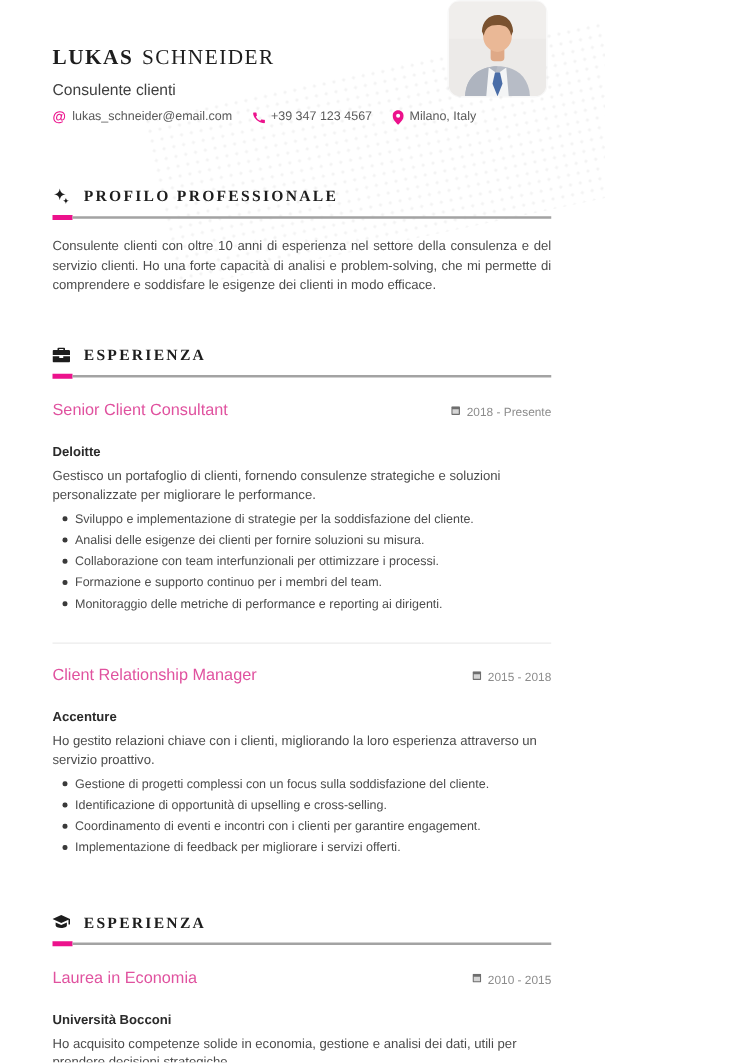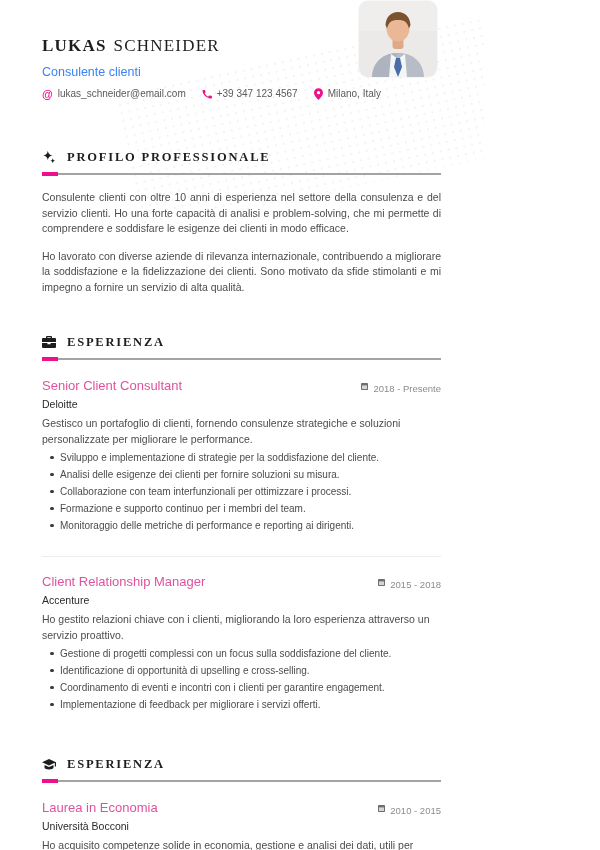--- a/index.html
+++ b/index.html
@@ -34,21 +34,21 @@
   .name {
     font-family:"Liberation Serif","DejaVu Serif",serif;
     font-size:17px; line-height:18px;
     letter-spacing:1.2px; color:#1d1d1d;
   }
   .name .first { font-weight:700; margin-right:7px; }
   .name .last  { font-weight:400; }
   .subtitle {
     margin-top:10px;
     font-size:12.5px; line-height:14px;
-    color:#3b82f6; font-weight:400;
+    color:#404040; font-weight:400;
   }
   .contact {
     margin-top:9px;
     display:flex; align-items:center; gap:16px;
     font-size:10px; line-height:12px; color:#5a5a5a;
   }
   .c-item { display:flex; align-items:center; gap:5px; }
   .cicon { color:#ec128c; display:inline-flex; align-items:center; }
   .cicon.at { font-size:11px; font-weight:700; }
   .cicon svg { display:block; }
@@ -80,21 +80,21 @@
 
   
   .entry { margin-top:17px; }
   .entry-head { display:flex; justify-content:space-between; align-items:baseline; }
   .entry-title { font-size:13px; line-height:15px; color:#e0529f; font-weight:400; }
   .entry-date {
     display:flex; align-items:flex-start; gap:5px;
     font-size:9.5px; color:#8c8c8c; white-space:nowrap;
   }
   .entry-date svg { display:block; }
-  .entry-org { margin-top:4px; font-size:10.5px; line-height:12px; font-weight:400; color:#2b2b2b; }
+  .entry-org { margin-top:20px; font-size:10.5px; line-height:12px; font-weight:700; color:#2b2b2b; }
   .entry-desc { margin-top:6px; font-size:10.5px; line-height:15.5px; color:#4c4c4c; }
   .entry ul { list-style:none; margin-top:3px; padding-left:8px; }
   .entry li {
     position:relative; padding-left:10px;
     margin-top:4px;
     font-size:10px; line-height:13px; color:#4c4c4c;
   }
   .entry li::before {
     content:""; position:absolute; left:0; top:4.5px;
     width:3.5px; height:3.5px; border-radius:50%;
@@ -162,21 +162,20 @@
               <path d="M13.8 10.5c.4 2.1 1.1 2.8 3.2 3.2-2.1.4-2.8 1.1-3.2 3.2-.4-2.1-1.1-2.8-3.2-3.2 2.1-.4 2.8-1.1 3.2-3.2z"></path>
             </svg>
         </span>
         <span class="sec-title">PROFILO PROFESSIONALE</span>
       </div>
       <div class="rule">
         <span class="rule-pink"></span>
         <span class="rule-gray"></span>
       </div>
       <p class="para first">Consulente clienti con oltre 10 anni di esperienza nel settore della consulenza e del servizio clienti. Ho una forte capacità di analisi e problem-solving, che mi permette di comprendere e soddisfare le esigenze dei clienti in modo efficace.</p>
-      <p class="para">Ho lavorato con diverse aziende di rilevanza internazionale, contribuendo a migliorare la soddisfazione e la fidelizzazione dei clienti. Sono motivato da sfide stimolanti e mi impegno a fornire un servizio di alta qualità.</p>
     </section>
 
     <section class="section experience">
       <div class="sec-head">
         <span class="sicon">
           <svg width="14" height="12" viewBox="0 0 14 12" fill="#1d1d1d">
               <path d="M5 0h4a1 1 0 0 1 1 1v1h3a1 1 0 0 1 1 1v3H0V3a1 1 0 0 1 1-1h3V1a1 1 0 0 1 1-1zm.3 1.2V2h3.4v-.8zM0 7h5.4v1.3h3.2V7H14v4a1 1 0 0 1-1 1H1a1 1 0 0 1-1-1z"></path>
             </svg>
         </span>
         <span class="sec-title">ESPERIENZA</span>

